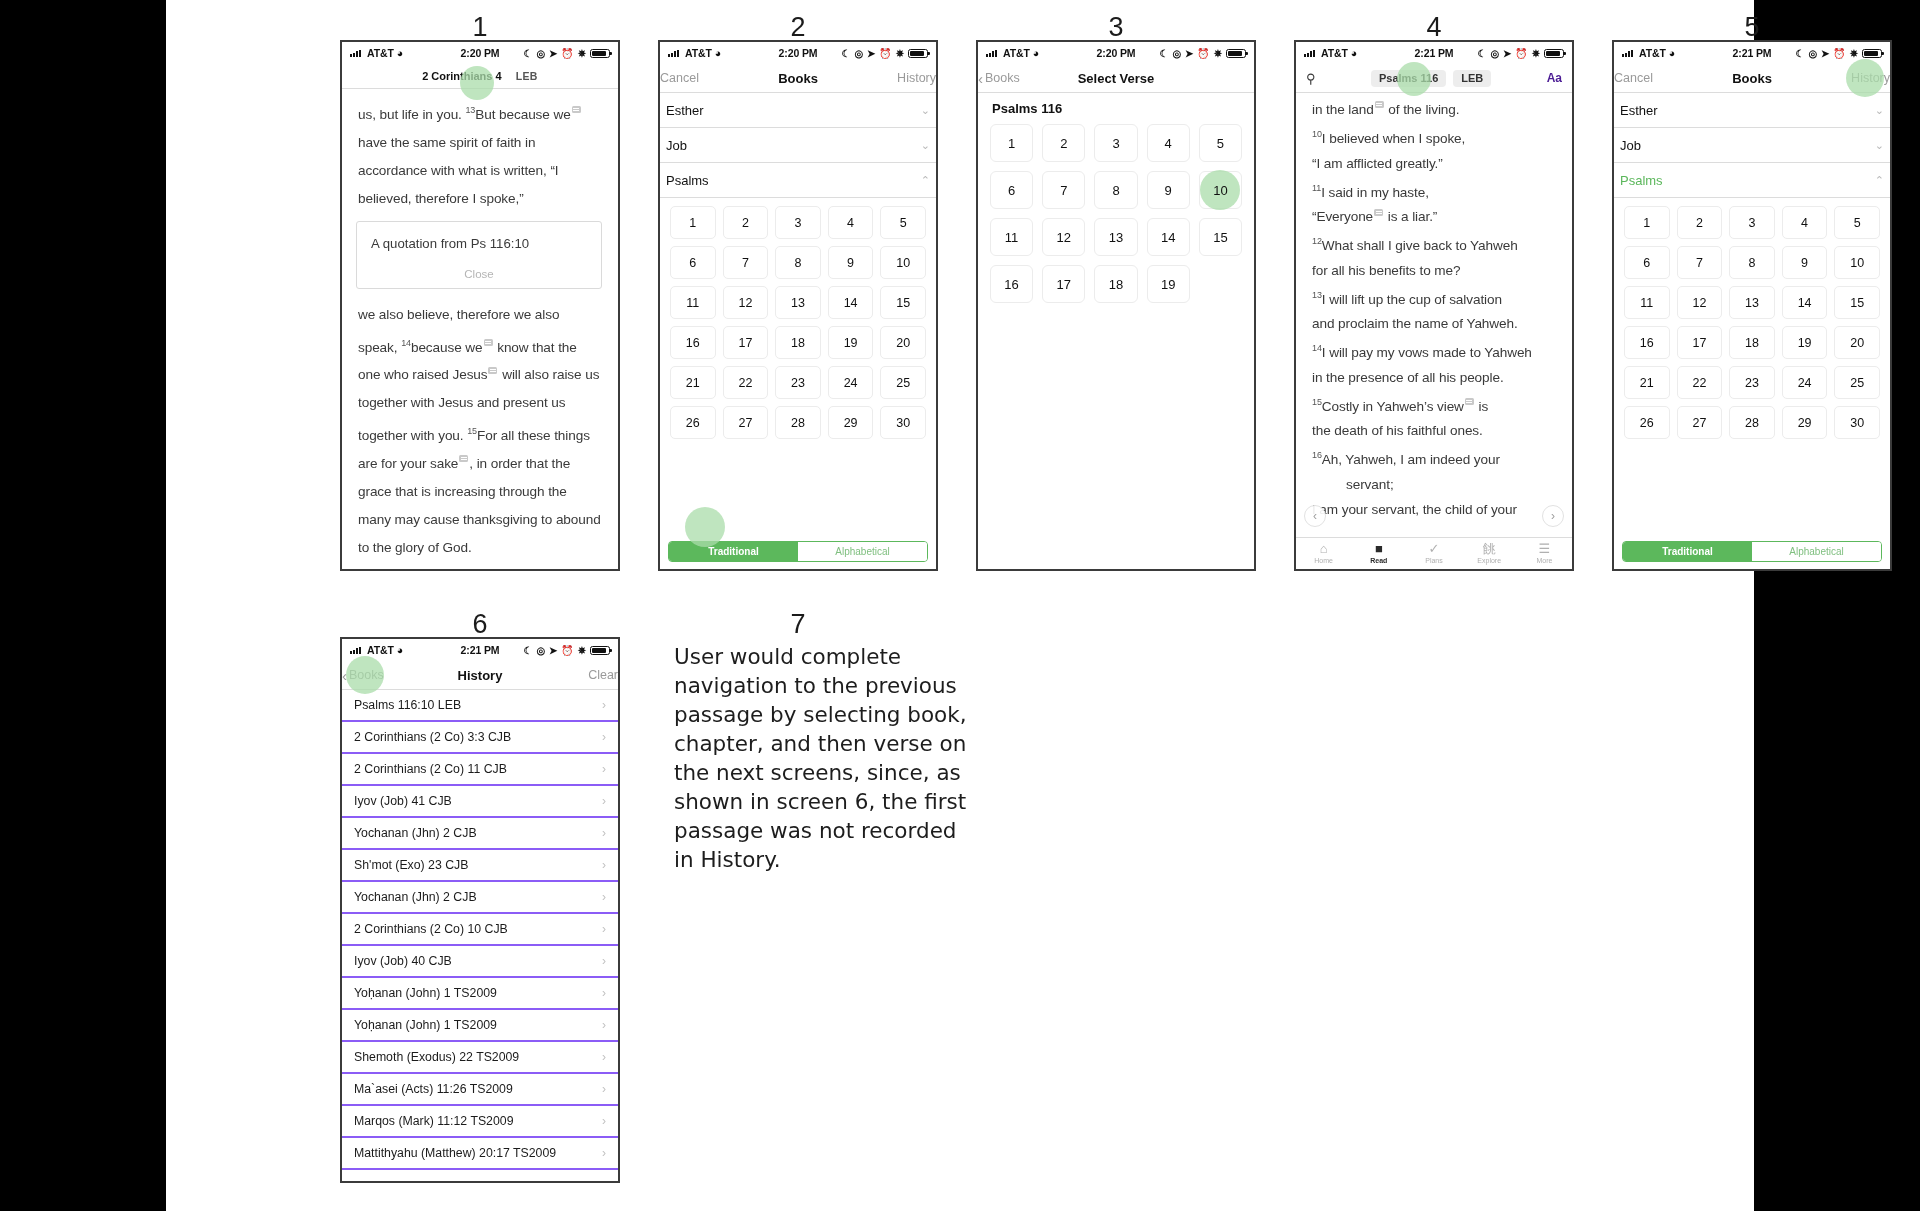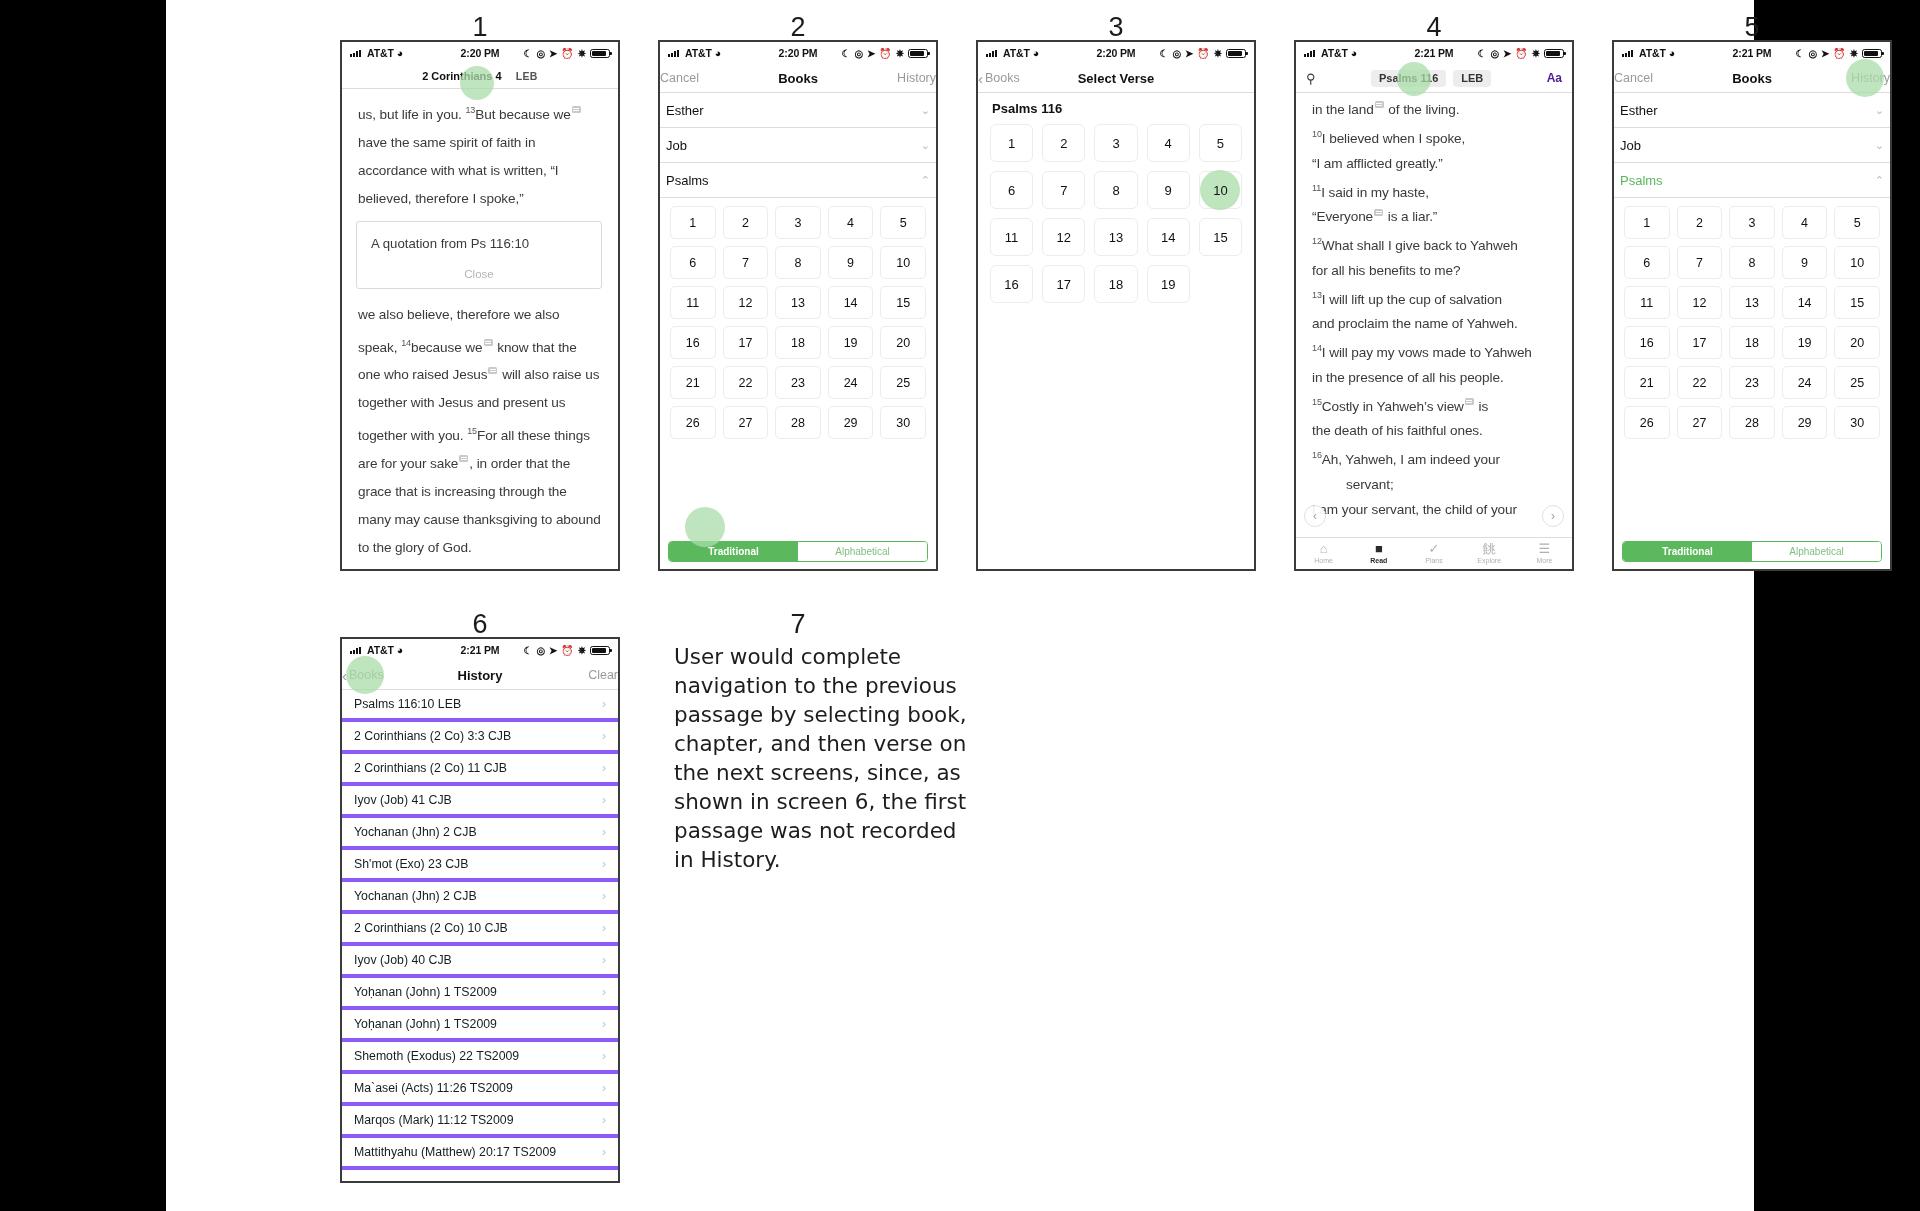--- a/index.html
+++ b/index.html
@@ -170,21 +170,21 @@
     position:absolute; width:22px; height:22px; border-radius:50%;
     border:1px solid #e2e2e2; background:rgba(255,255,255,.9);
     display:flex; align-items:center; justify-content:center;
     font-size:12px; color:#9e9e9e;
   }
 
   
   .h-row {
     height: 32px; display:flex; align-items:center; justify-content:space-between;
     padding: 0 12px; font-size: 12.3px; color:#1b1b1b;
-    border-bottom: 4px solid #8b5cf6; background:#fff;gap:23px;
+    border-bottom: 2px solid #8b5cf6; background:#fff;gap:23px;
   }
   .h-row .chev { color:#c2c2c2; font-size: 12px; }
 
   
   .note-block {
     position:absolute;
     font-size: 21.5px;
     line-height: 29px;
     color:#1d1d1d;
     width: 300px;

